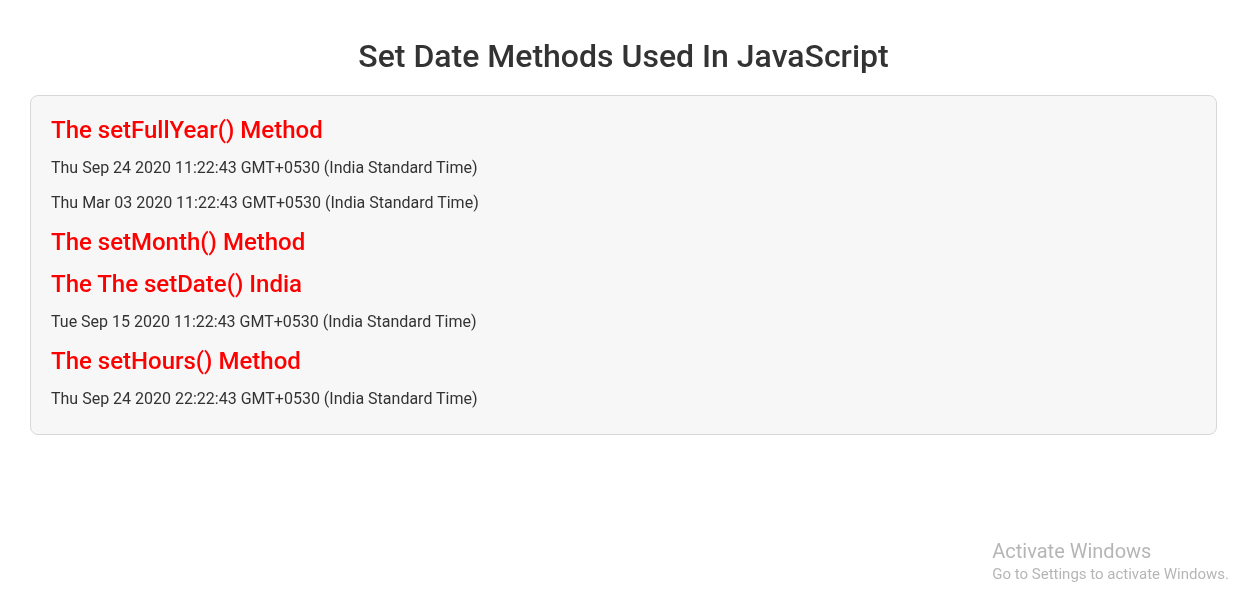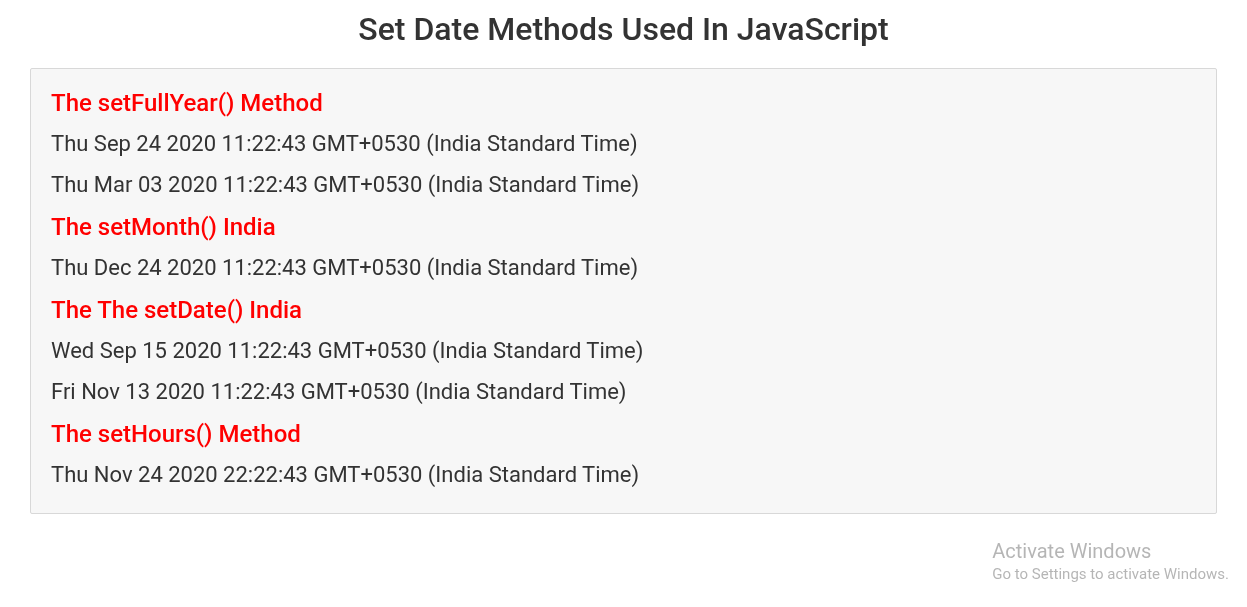--- a/index.html
+++ b/index.html
@@ -14,41 +14,42 @@
       height: 607px;
       overflow: hidden;
       position: relative;
     }
     .page-title {
       text-align: center;
       font-size: 32px;
       font-weight: 500;
       color: #333333;
       padding: 10px 0 20px 0;
+      margin-top: 27px;
     }
     .content-panel {
       margin: 0 30px;
       background: #f7f7f7;
       border: 1px solid #d8d8d8;
-      border-radius: 2px;
+      border-radius: 8px;
       padding: 20px 20px 10px 20px;
     }
     .section-heading {
       color: #ff0000;
       font-size: 24px;
       font-weight: 500;
       margin-bottom: 14px;
       margin-top: 0px;
     }
     .section-heading.subsequent {
       margin-top: 4px;
     }
     .date-text {
       color: #333333;
-      font-size: 22px;
+      font-size: 16px;
       margin-bottom: 16px;
       font-weight: 400;
     }
     .watermark {
       position: absolute;
       right: 18px;
       bottom: 24px;
       text-align: left;
       color: #8b8b8b;
       opacity: 0.55;
@@ -69,28 +70,26 @@
 <body>
 
 <h1 class="page-title">Set Date Methods Used In JavaScript</h1>
 
 <div class="content-panel">
 
   <h2 class="section-heading">The setFullYear() Method</h2>
   <p class="date-text">Thu Sep 24 2020 11:22:43 GMT+0530 (India Standard Time)</p>
   <p class="date-text">Thu Mar 03 2020 11:22:43 GMT+0530 (India Standard Time)</p>
 
-  <h2 class="section-heading subsequent">The setMonth() India</h2>
-  <p class="date-text">Thu Dec 24 2020 11:22:43 GMT+0530 (India Standard Time)</p>
+  <h2 class="section-heading subsequent">The setMonth() Method</h2>
 
   <h2 class="section-heading subsequent">The The setDate() India</h2>
-  <p class="date-text">Wed Sep 15 2020 11:22:43 GMT+0530 (India Standard Time)</p>
-  <p class="date-text">Fri Nov 13 2020 11:22:43 GMT+0530 (India Standard Time)</p>
+  <p class="date-text">Tue Sep 15 2020 11:22:43 GMT+0530 (India Standard Time)</p>
 
   <h2 class="section-heading subsequent">The setHours() Method</h2>
-  <p class="date-text">Thu Nov 24 2020 22:22:43 GMT+0530 (India Standard Time)</p>
+  <p class="date-text">Thu Sep 24 2020 22:22:43 GMT+0530 (India Standard Time)</p>
 
 </div>
 
 <div class="watermark">
   <div class="watermark-title">Activate Windows</div>
   <div class="watermark-subtitle">Go to Settings to activate Windows.</div>
 </div>
 
 </body></html>

